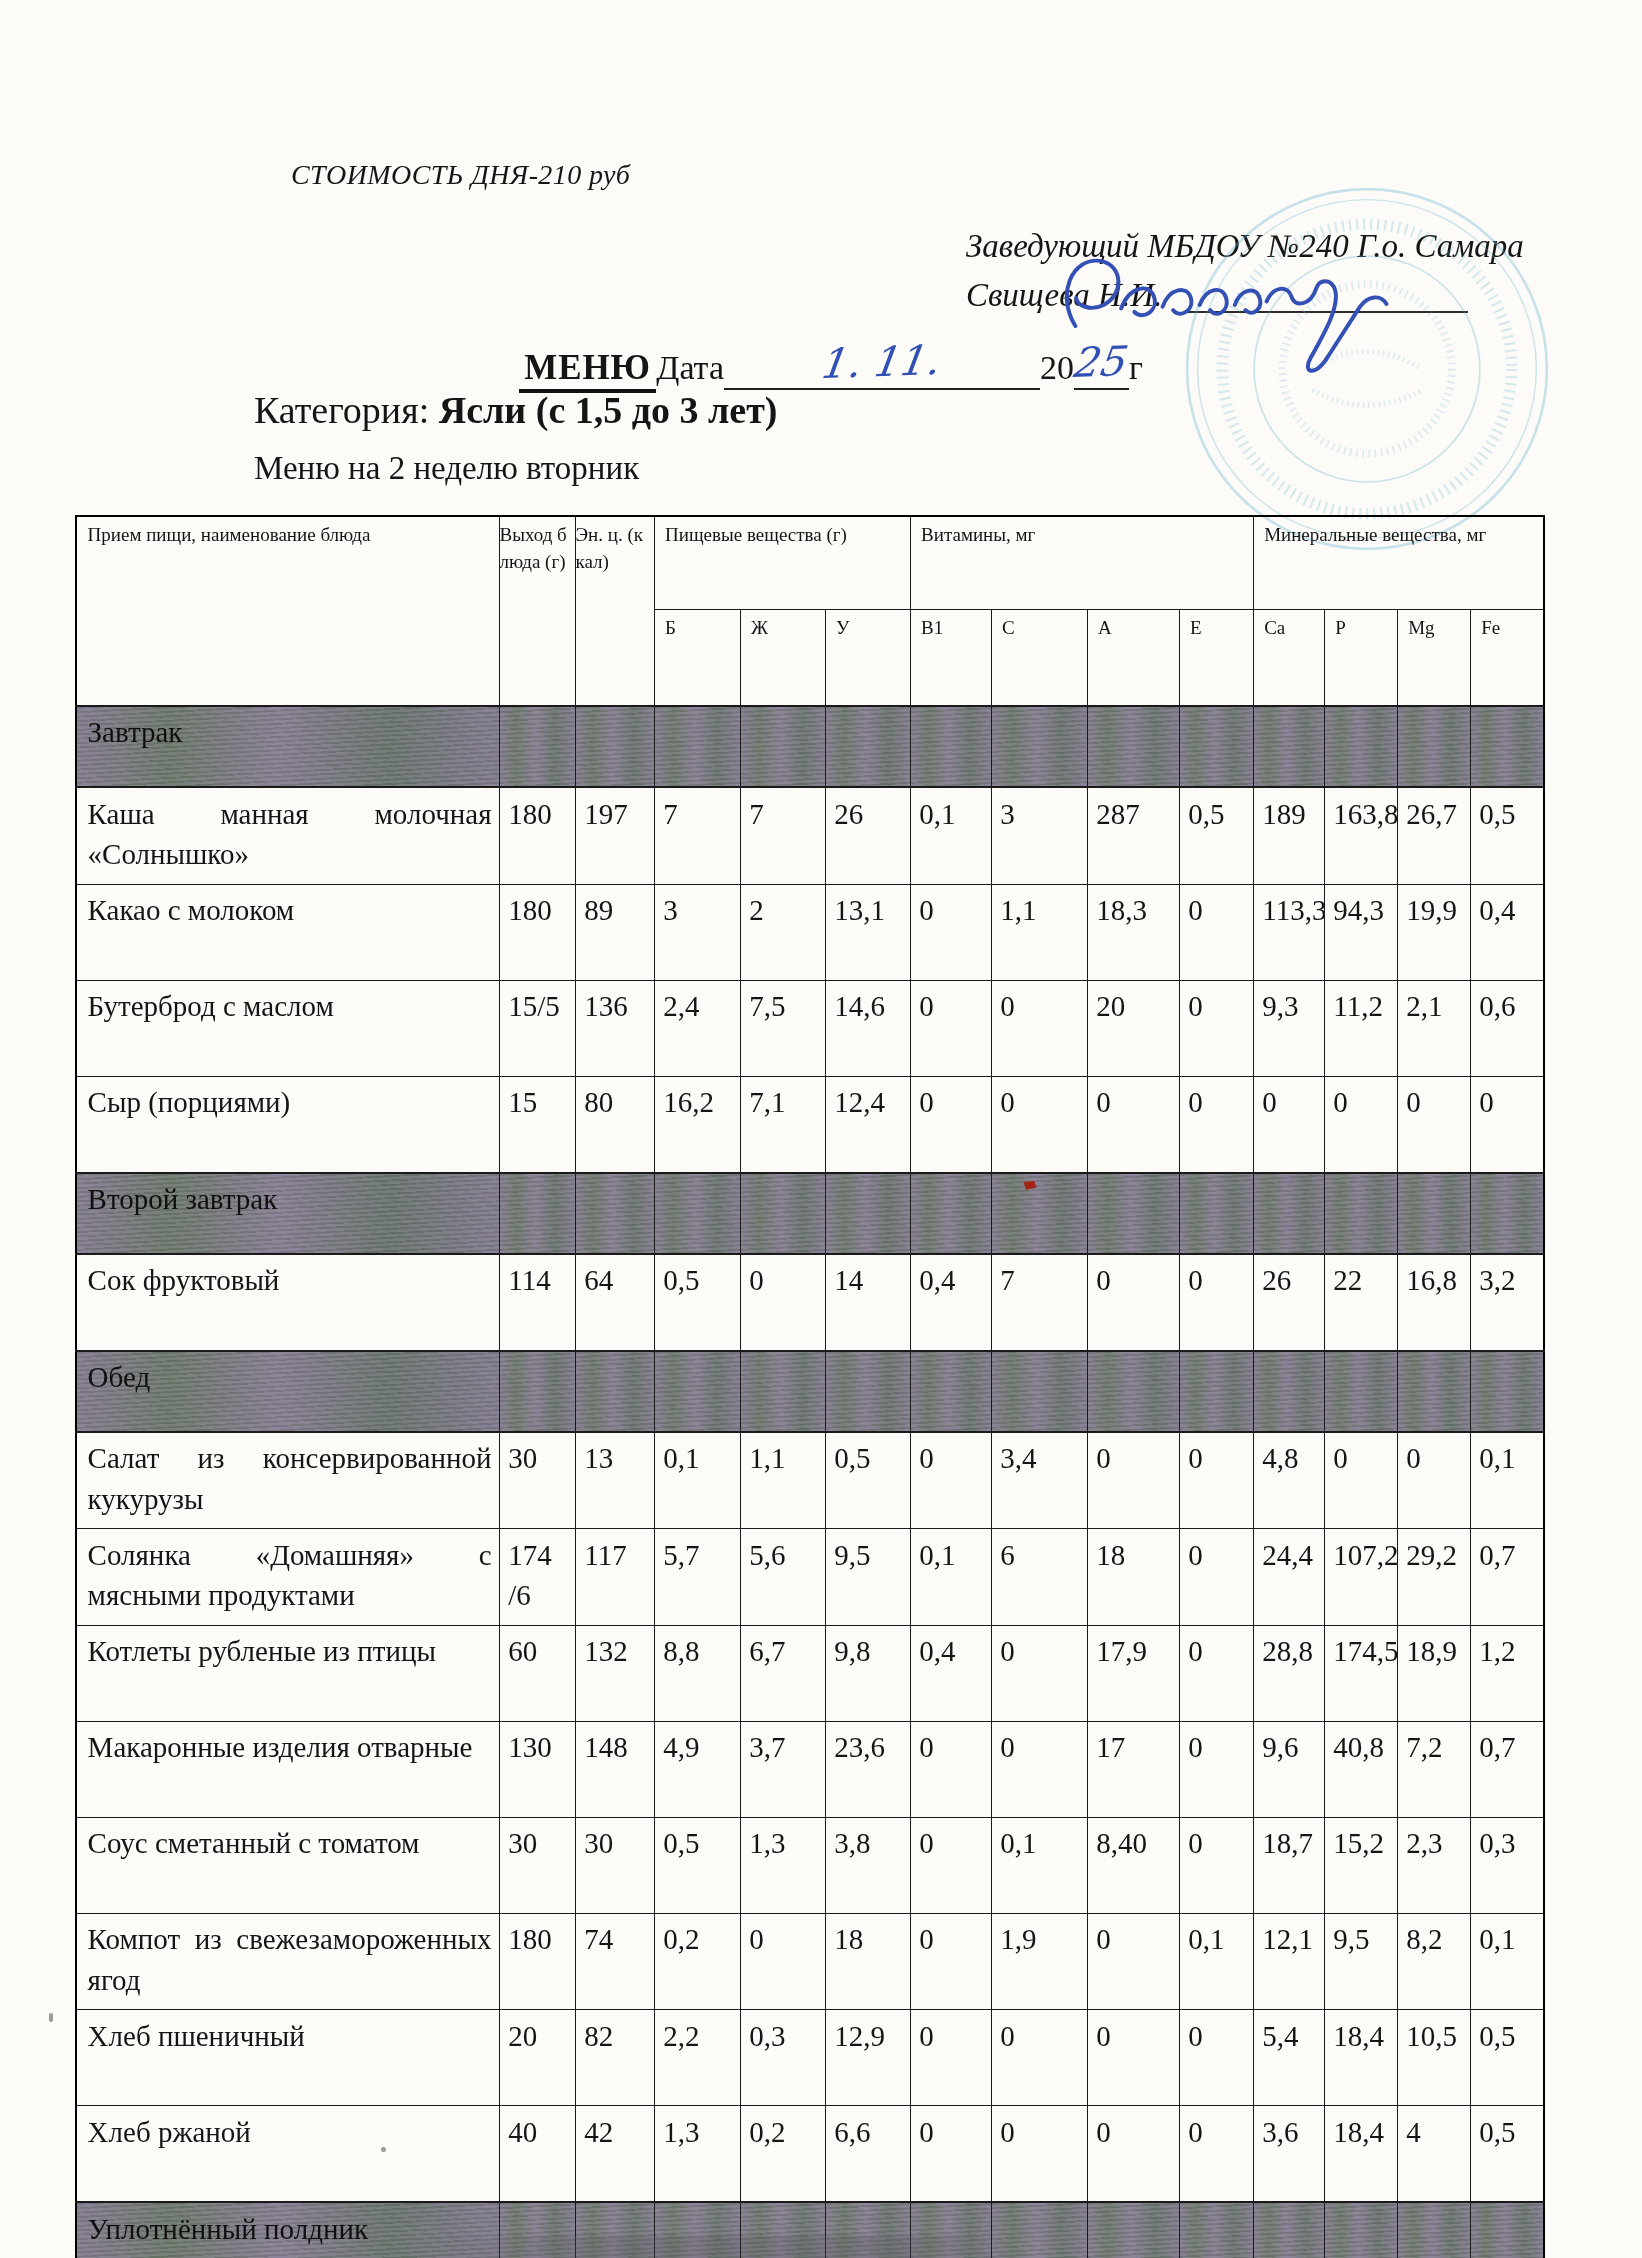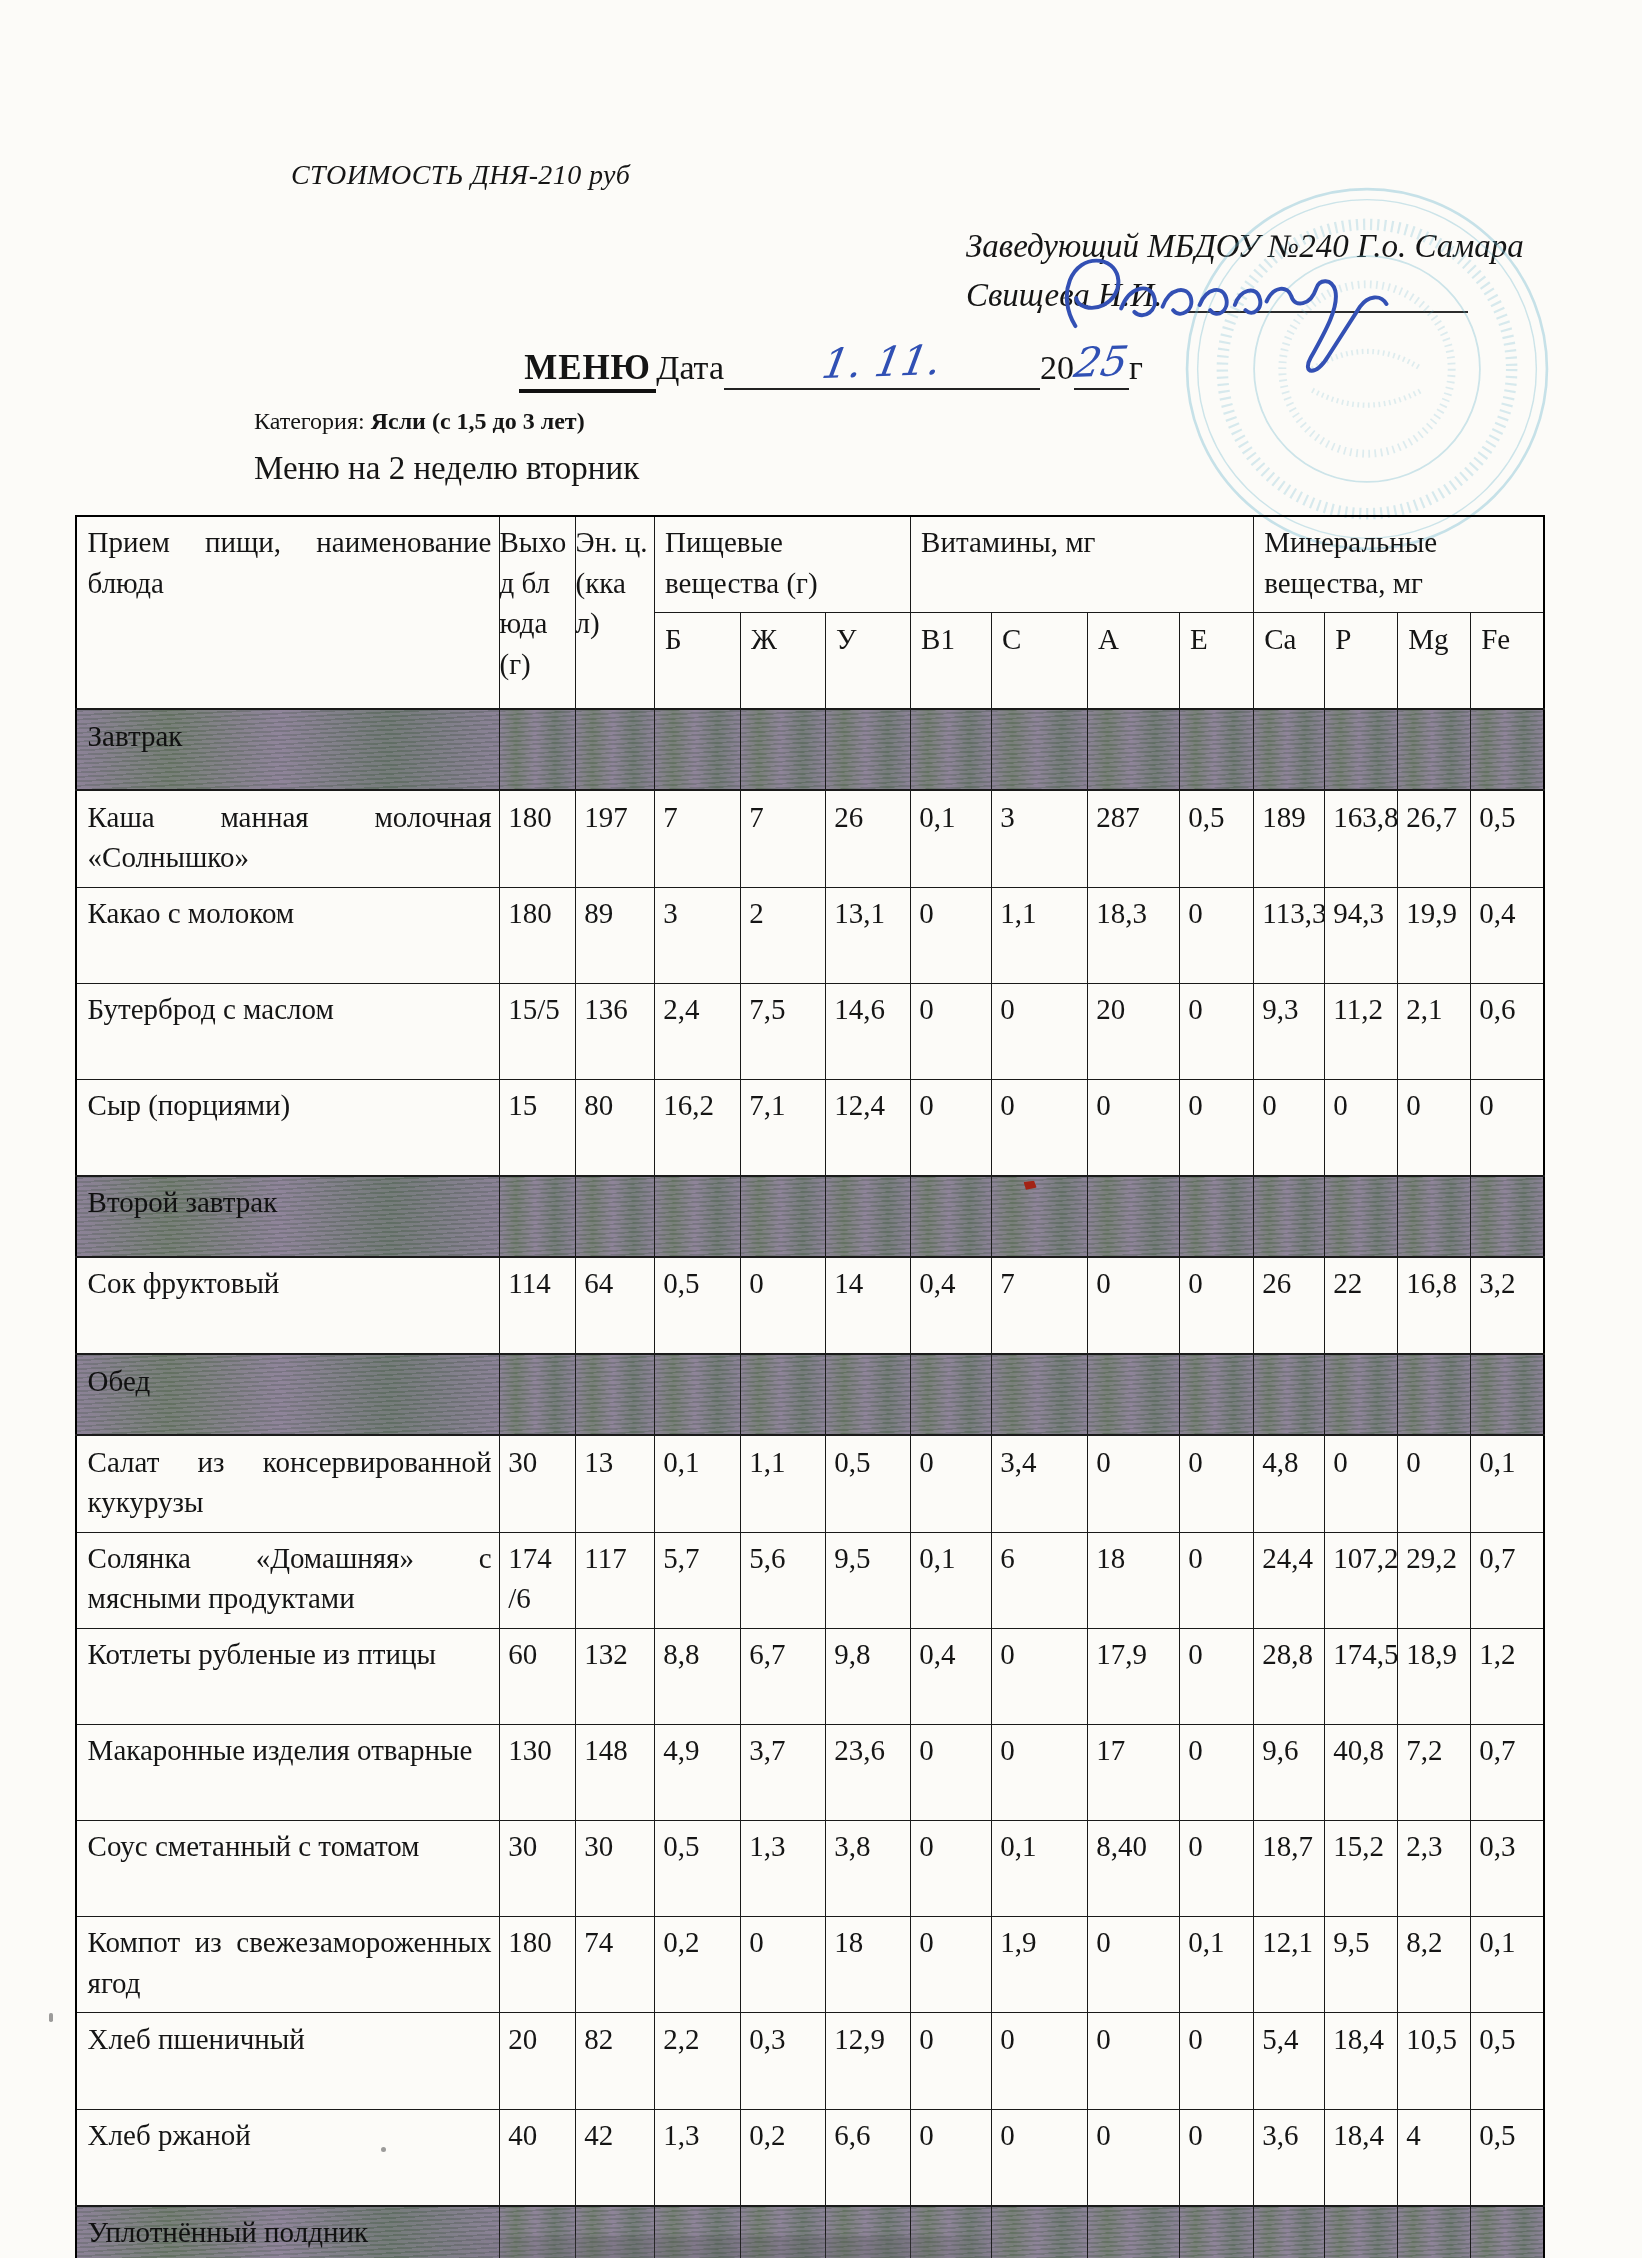--- a/index.html
+++ b/index.html
@@ -45,37 +45,37 @@
   }
   .year-line{
     display:inline-block;width:55px;border-bottom:2.6px solid #222;
     text-align:center;vertical-align:bottom;height:46px;line-height:41px;
   }
   .hand{
     font-family:"DejaVu Serif", serif;
     font-style:italic;color:#3050b4;font-size:41px;
     display:inline-block;transform:skewX(-12deg) rotate(-2deg);
   }
-  .cat-line{position:absolute;left:254px;top:408px;font-size:24px;}
+  .cat-line{position:absolute;left:254px;top:388px;font-size:38px;}
   .week-line{position:absolute;left:254px;top:450px;font-size:33px;}
   
   .menu-table{
     position:absolute;left:75px;top:515px;
     width:1469px;border-collapse:collapse;table-layout:fixed;
     border:2.6px solid #000;
     font-size:29px;
   }
   .menu-table td{
     border:1.8px solid #1a1a1a;
     vertical-align:top;
     padding:5.3px 7px 8.8px 10.6px;
     line-height:1.4;
     overflow:hidden;
   }
-  thead td{font-size:29px;line-height:1.25;padding-top:7px;}
+  thead td{font-size:19px;line-height:1.25;padding-top:7px;}
   thead .h-break{word-break:break-all;padding-left:0;padding-right:3.5px;}
   thead tr.h1 td{height:78px;}
   thead tr.h2 td{height:81px;}
   thead{border-bottom:2.6px solid #000;}
   .name-cell{text-align:justify;text-align-last:left;padding-right:12.4px;}
   .r-dish td{height:81px;}
   .r-dish td:not(.name-cell){padding-left:8.8px;}
   .r-section td{
     height:65px;
     background:

